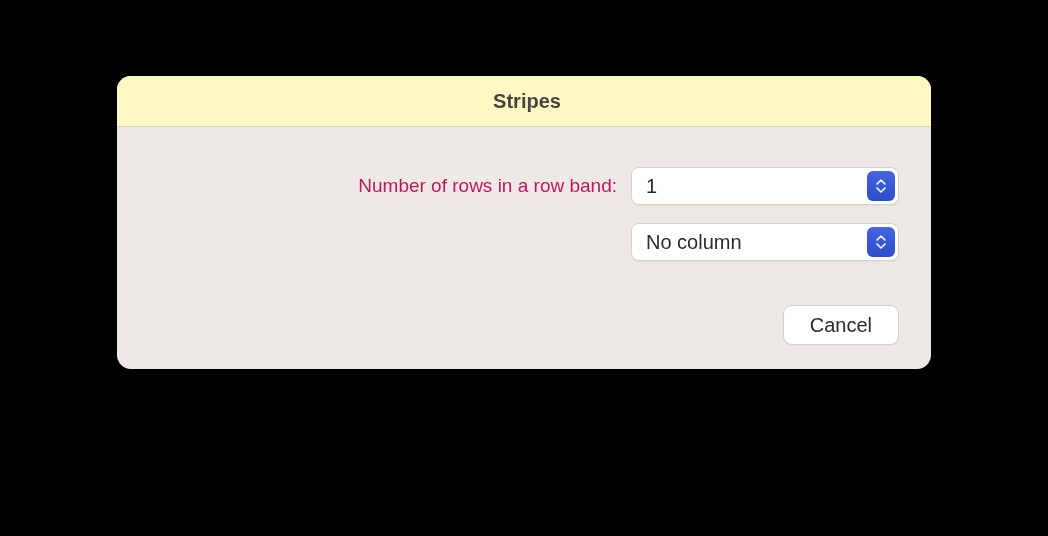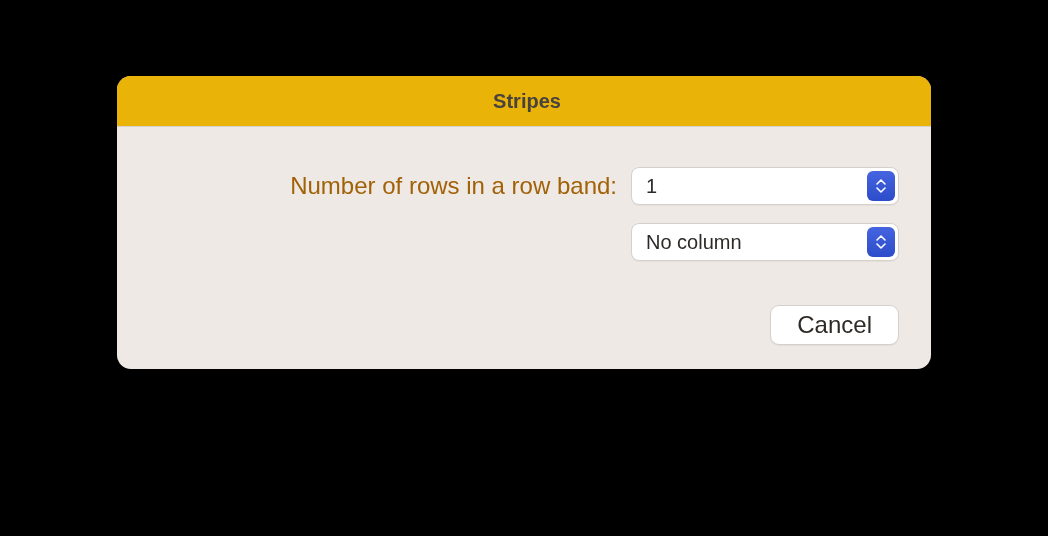--- a/index.html
+++ b/index.html
@@ -18,43 +18,43 @@
       padding-top: 76px;
     }
     .dialog {
       width: 814px;
       background: #efe9e6;
       border-radius: 14px;
       box-shadow: 0 20px 60px rgba(0,0,0,0.5);
       overflow: hidden;
     }
     .dialog-titlebar {
-      background: #eab308;
+      background: #fef9c3;
       border-bottom: 1px solid #d8d2cf;
       text-align: center;
       padding: 14px 0 13px 6px;
     }
     .dialog-title {
       font-size: 20px;
       font-weight: 700;
       color: #48433f;
     }
     .dialog-body {
       padding: 40px 32px 24px 32px;
     }
     .form-row {
       display: flex;
       align-items: center;
       justify-content: flex-end;
       margin-bottom: 18px;
       gap: 14px;
     }
     .form-label {
-      font-size: 24px;
-      color: #a16207;
+      font-size: 19px;
+      color: #be185d;
       text-align: right;
     }
     .select-wrapper {
       position: relative;
       width: 268px;
     }
     .select-input {
       width: 100%;
       height: 38px;
       background: #ffffff;
@@ -91,21 +91,21 @@
     .button-row {
       display: flex;
       justify-content: flex-end;
       gap: 18px;
       margin-top: 44px;
       padding-right: 0;
     }
     .btn {
       height: 40px;
       border-radius: 9px;
-      font-size: 24px;
+      font-size: 20px;
       padding: 0 26px;
       border: none;
       cursor: default;
       display: flex;
       align-items: center;
       justify-content: center;
     }
     .btn-cancel {
       background: #ffffff;
       color: #2e2a27;

